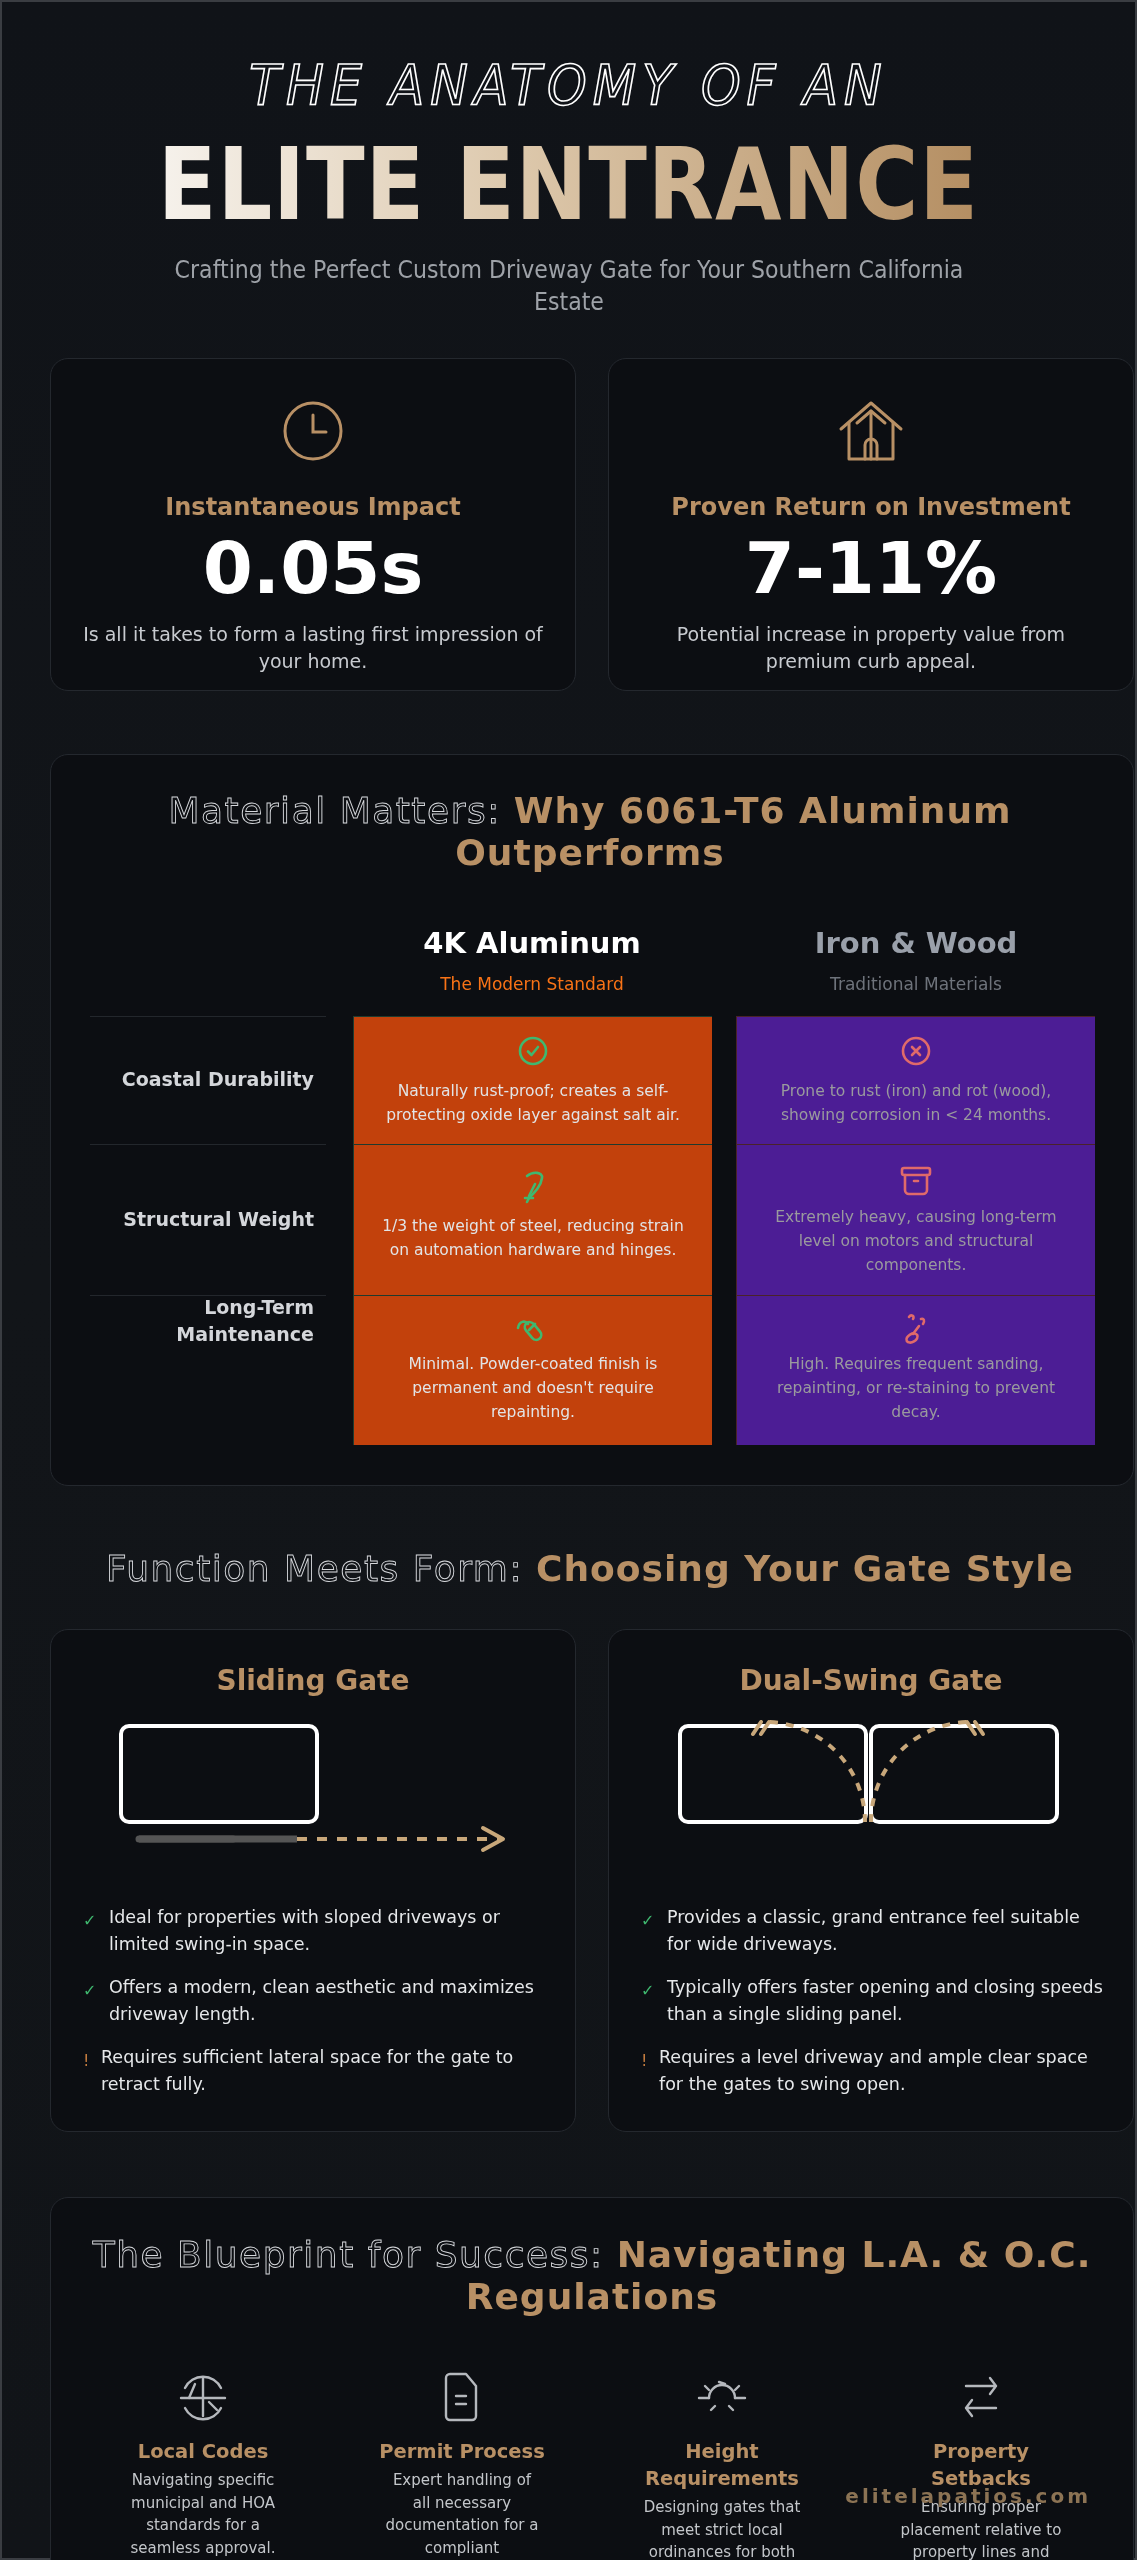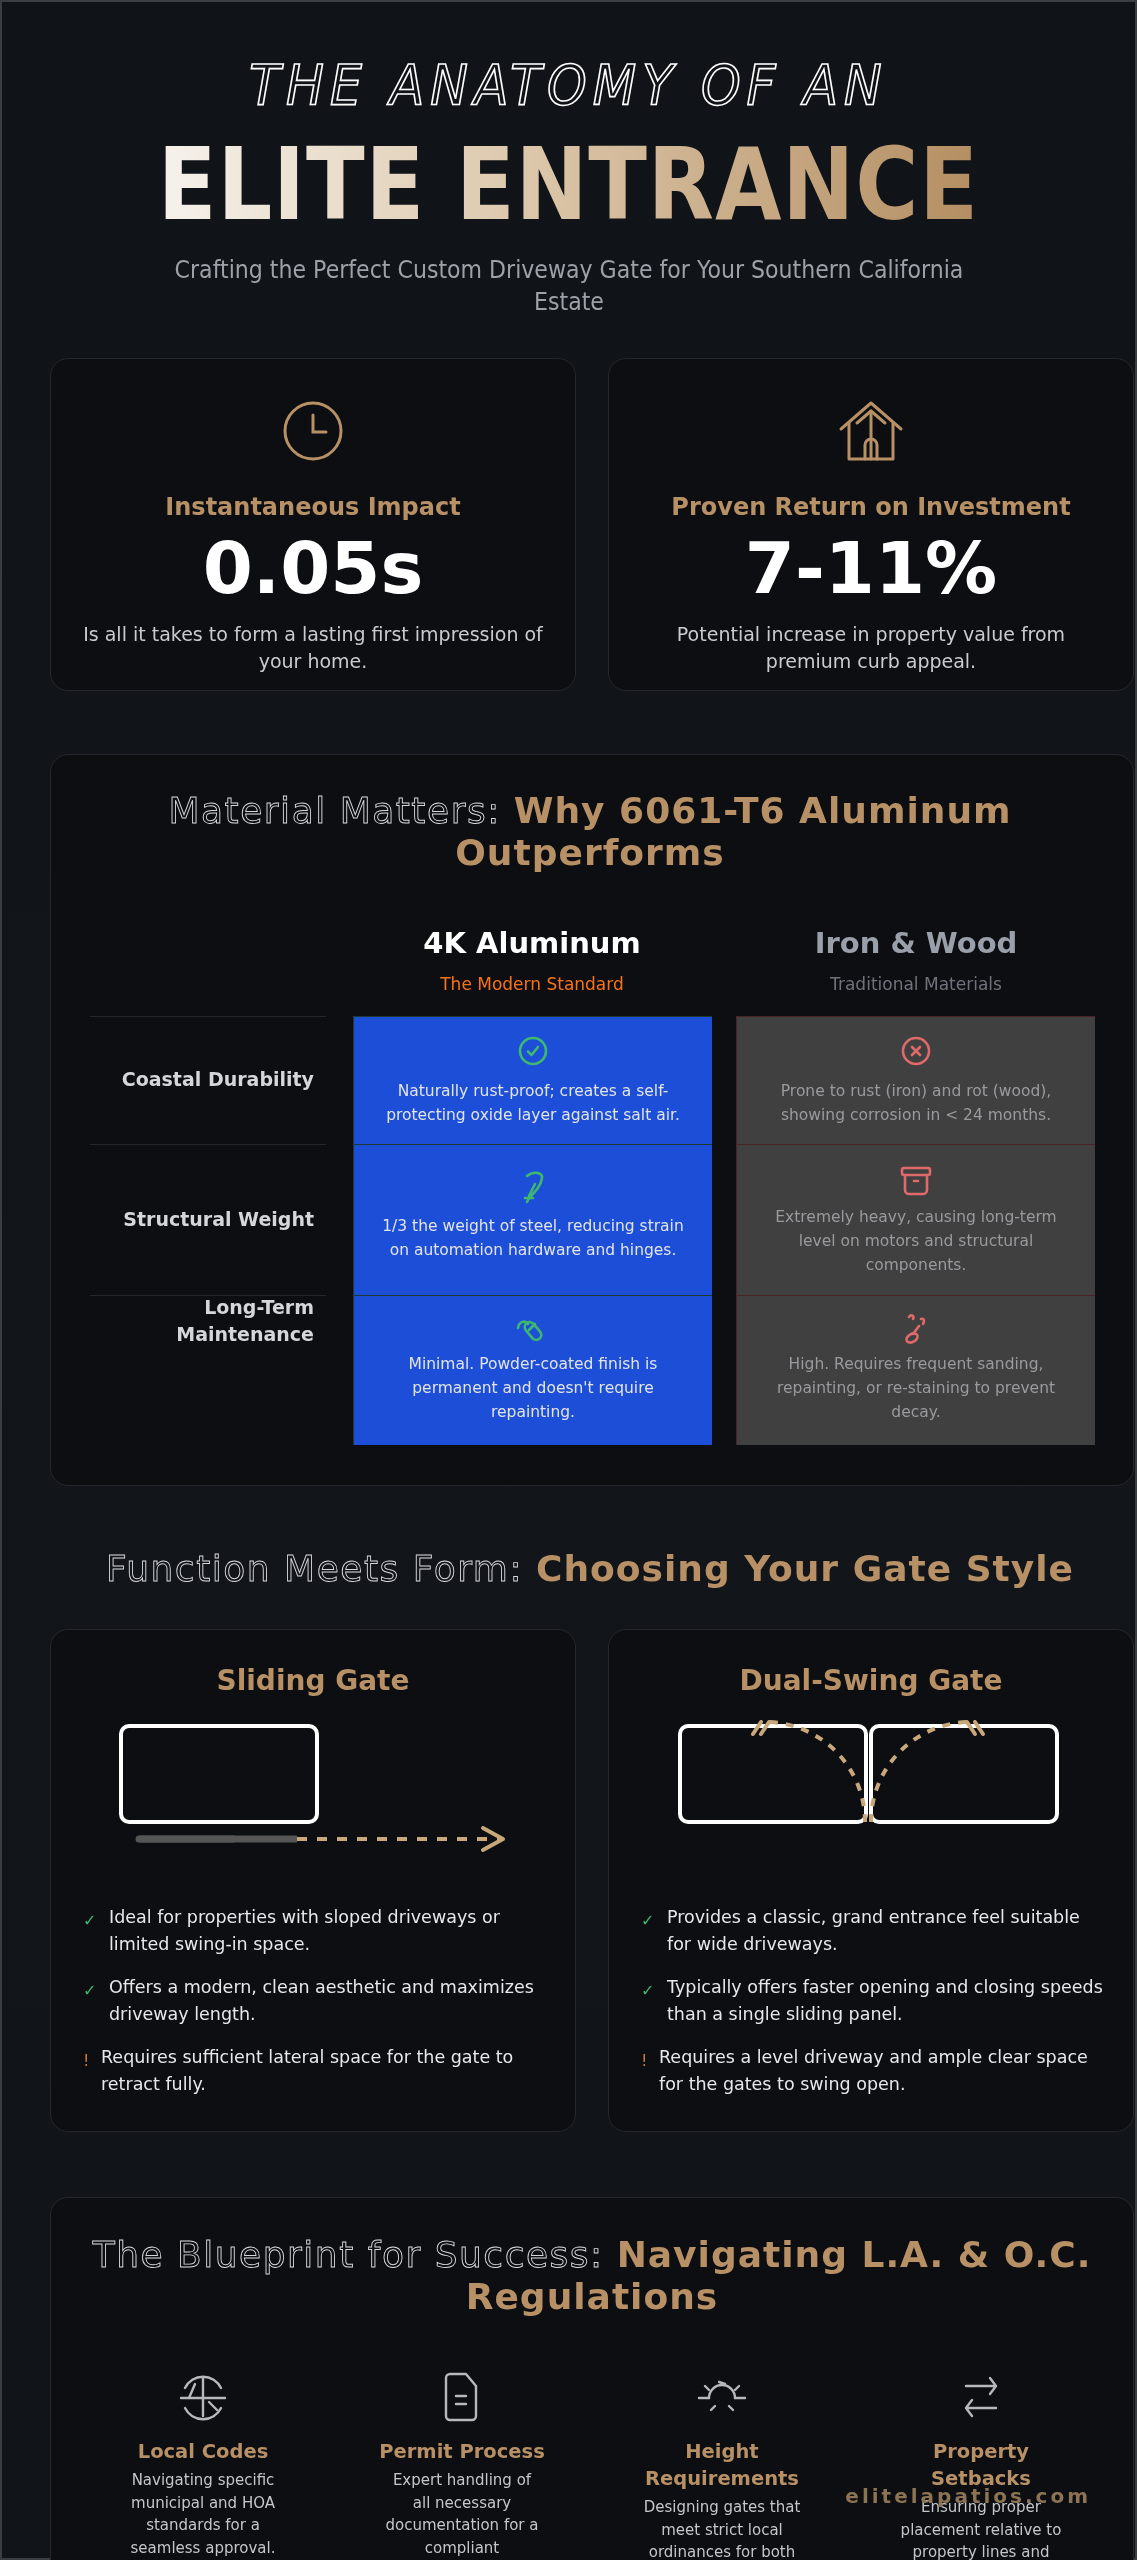--- a/index.html
+++ b/index.html
@@ -53,22 +53,22 @@
   }
   .sec-title .light { font-weight: normal; color: transparent; -webkit-text-stroke: 0.9px #d6d8dc; }
   .sec-title .bold { font-weight: bold; color: #b89065; letter-spacing: 1px; }
   .col-head { position: absolute; text-align: center; }
   .col-head .name { font-size: 29px; font-weight: bold; }
   .col-head .sub { margin-top: 14px; font-size: 17px; }
   .row-label { position: absolute; text-align: right; font-weight: bold; font-size: 19px; color: #d4d6da; line-height: 27px; }
   .row-line { position: absolute; height: 1px; background: #23272c; }
   .cell { position: absolute; text-align: center; font-size: 15.5px; line-height: 24px; }
   .cell svg { display: block; margin: 0 auto; }
-  .cell-good { background: #1d4ed8; border-left: 1px solid #1f3a2e; border-top: 1px solid #1f3a2e; }
-  .cell-bad  { background: #404040; border-left: 1px solid #4a2329; border-top: 1px solid #4a2329; }
+  .cell-good { background: #c2410c; border-left: 1px solid #1f3a2e; border-top: 1px solid #1f3a2e; }
+  .cell-bad  { background: #4c1d95; border-left: 1px solid #4a2329; border-top: 1px solid #4a2329; }
   .cell-good .txt { color: #e2e4e6; }
   .cell-bad .txt { color: #9a9a9e; }
 
   
   .gate-title { text-align: center; font-weight: bold; font-size: 28px; color: #b89065; margin-top: 34px; }
   .bullets { list-style: none; position: absolute; left: 32px; right: 30px; }
   .bullets li { position: relative; font-size: 17.5px; line-height: 27px; color: #e6e8ea; margin-bottom: 16px; padding-left: 26px; }
   .bullets li .mark { position: absolute; left: 0; top: 3px; font-size: 16px; }
   .bullets li.ok .mark { color: #3fb86f; }
   .bullets li.warn { padding-left: 18px; }

